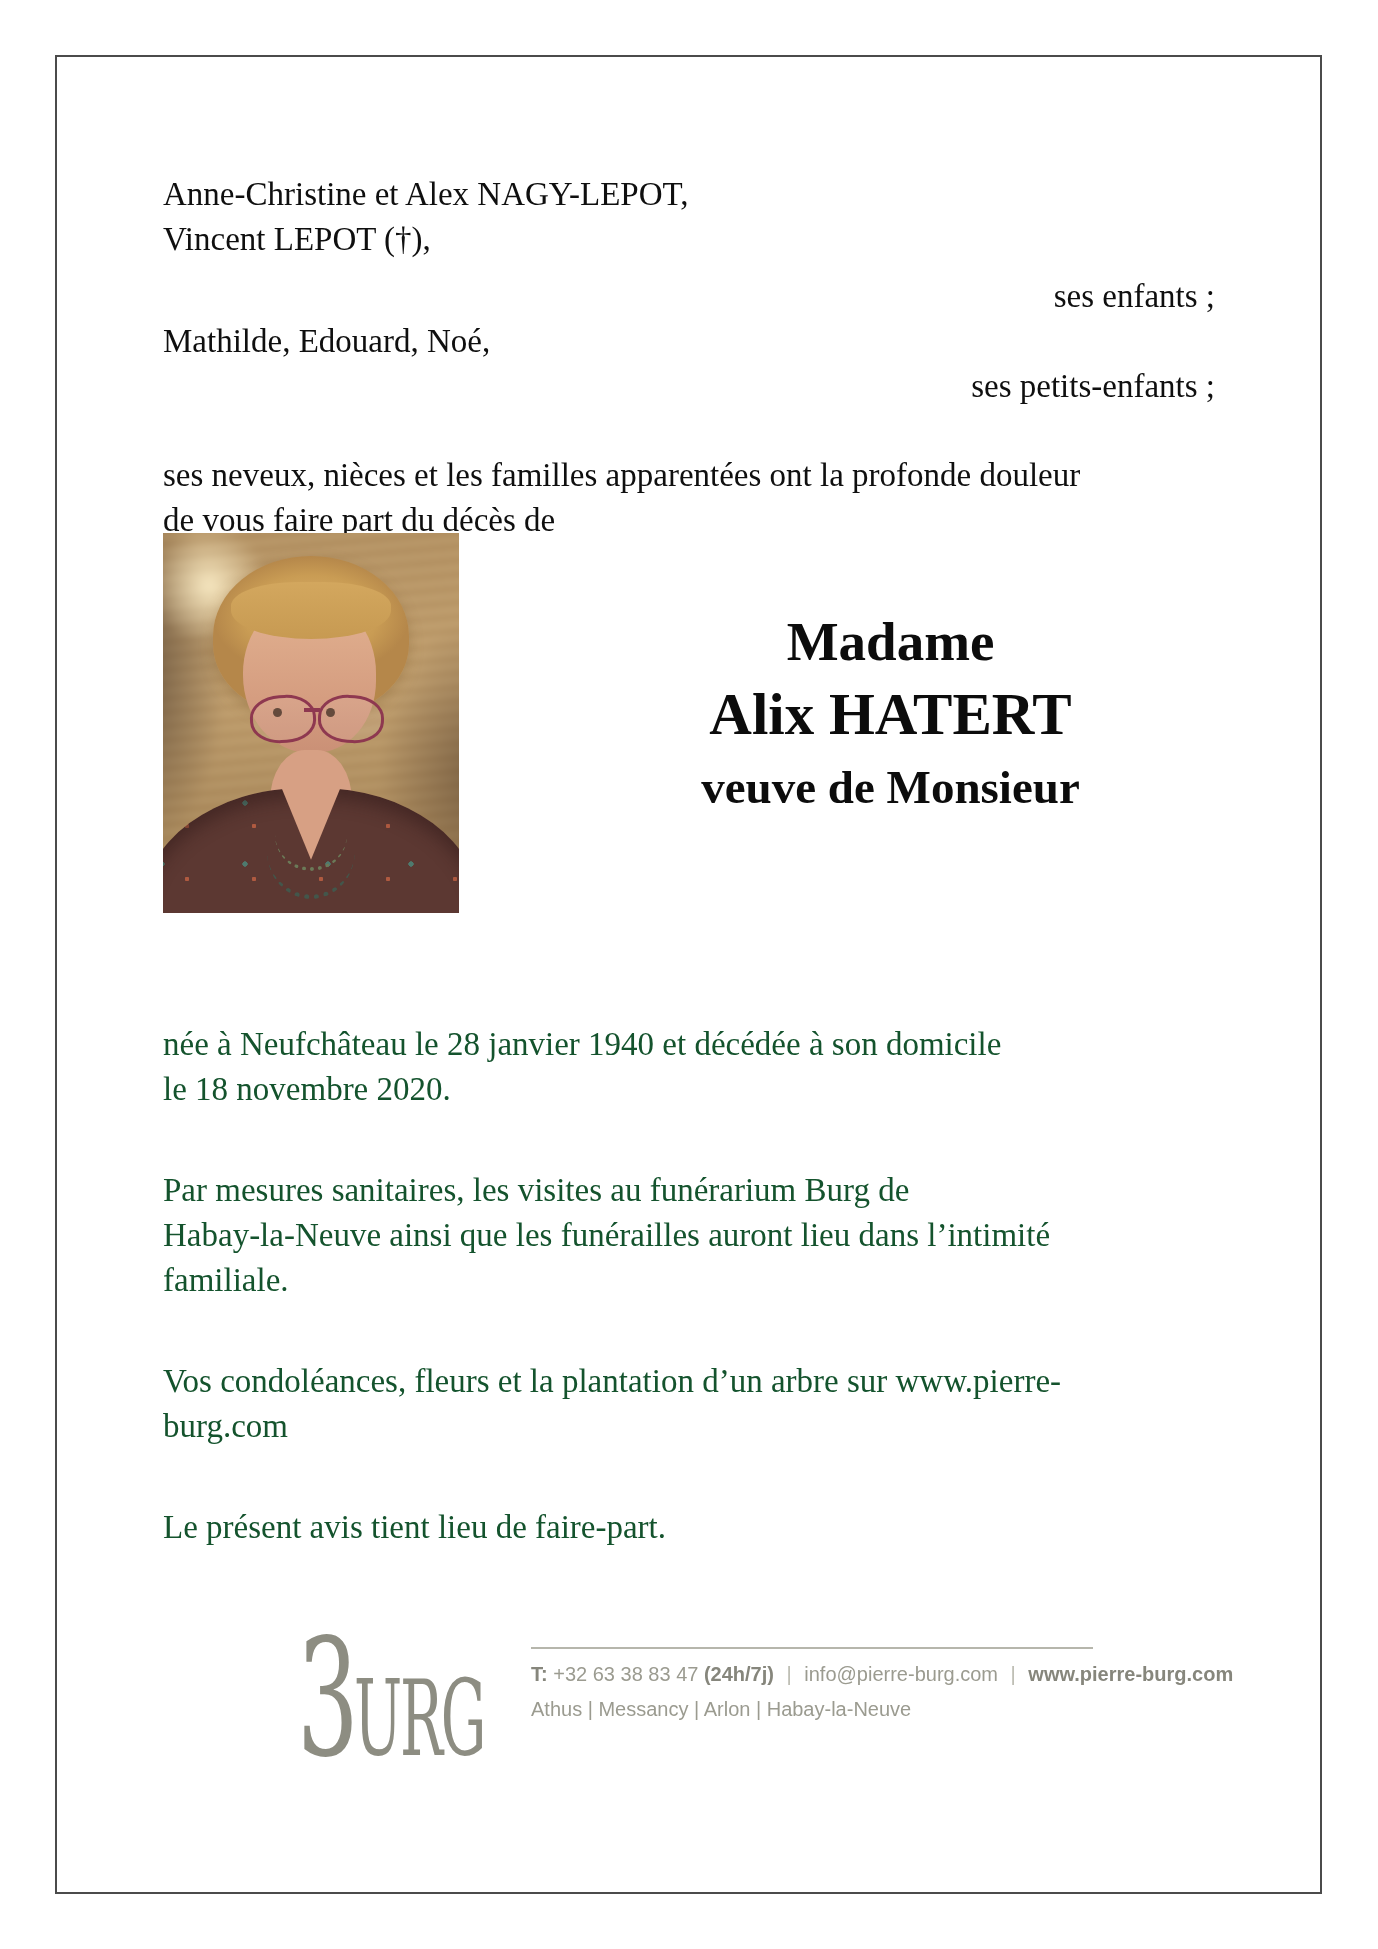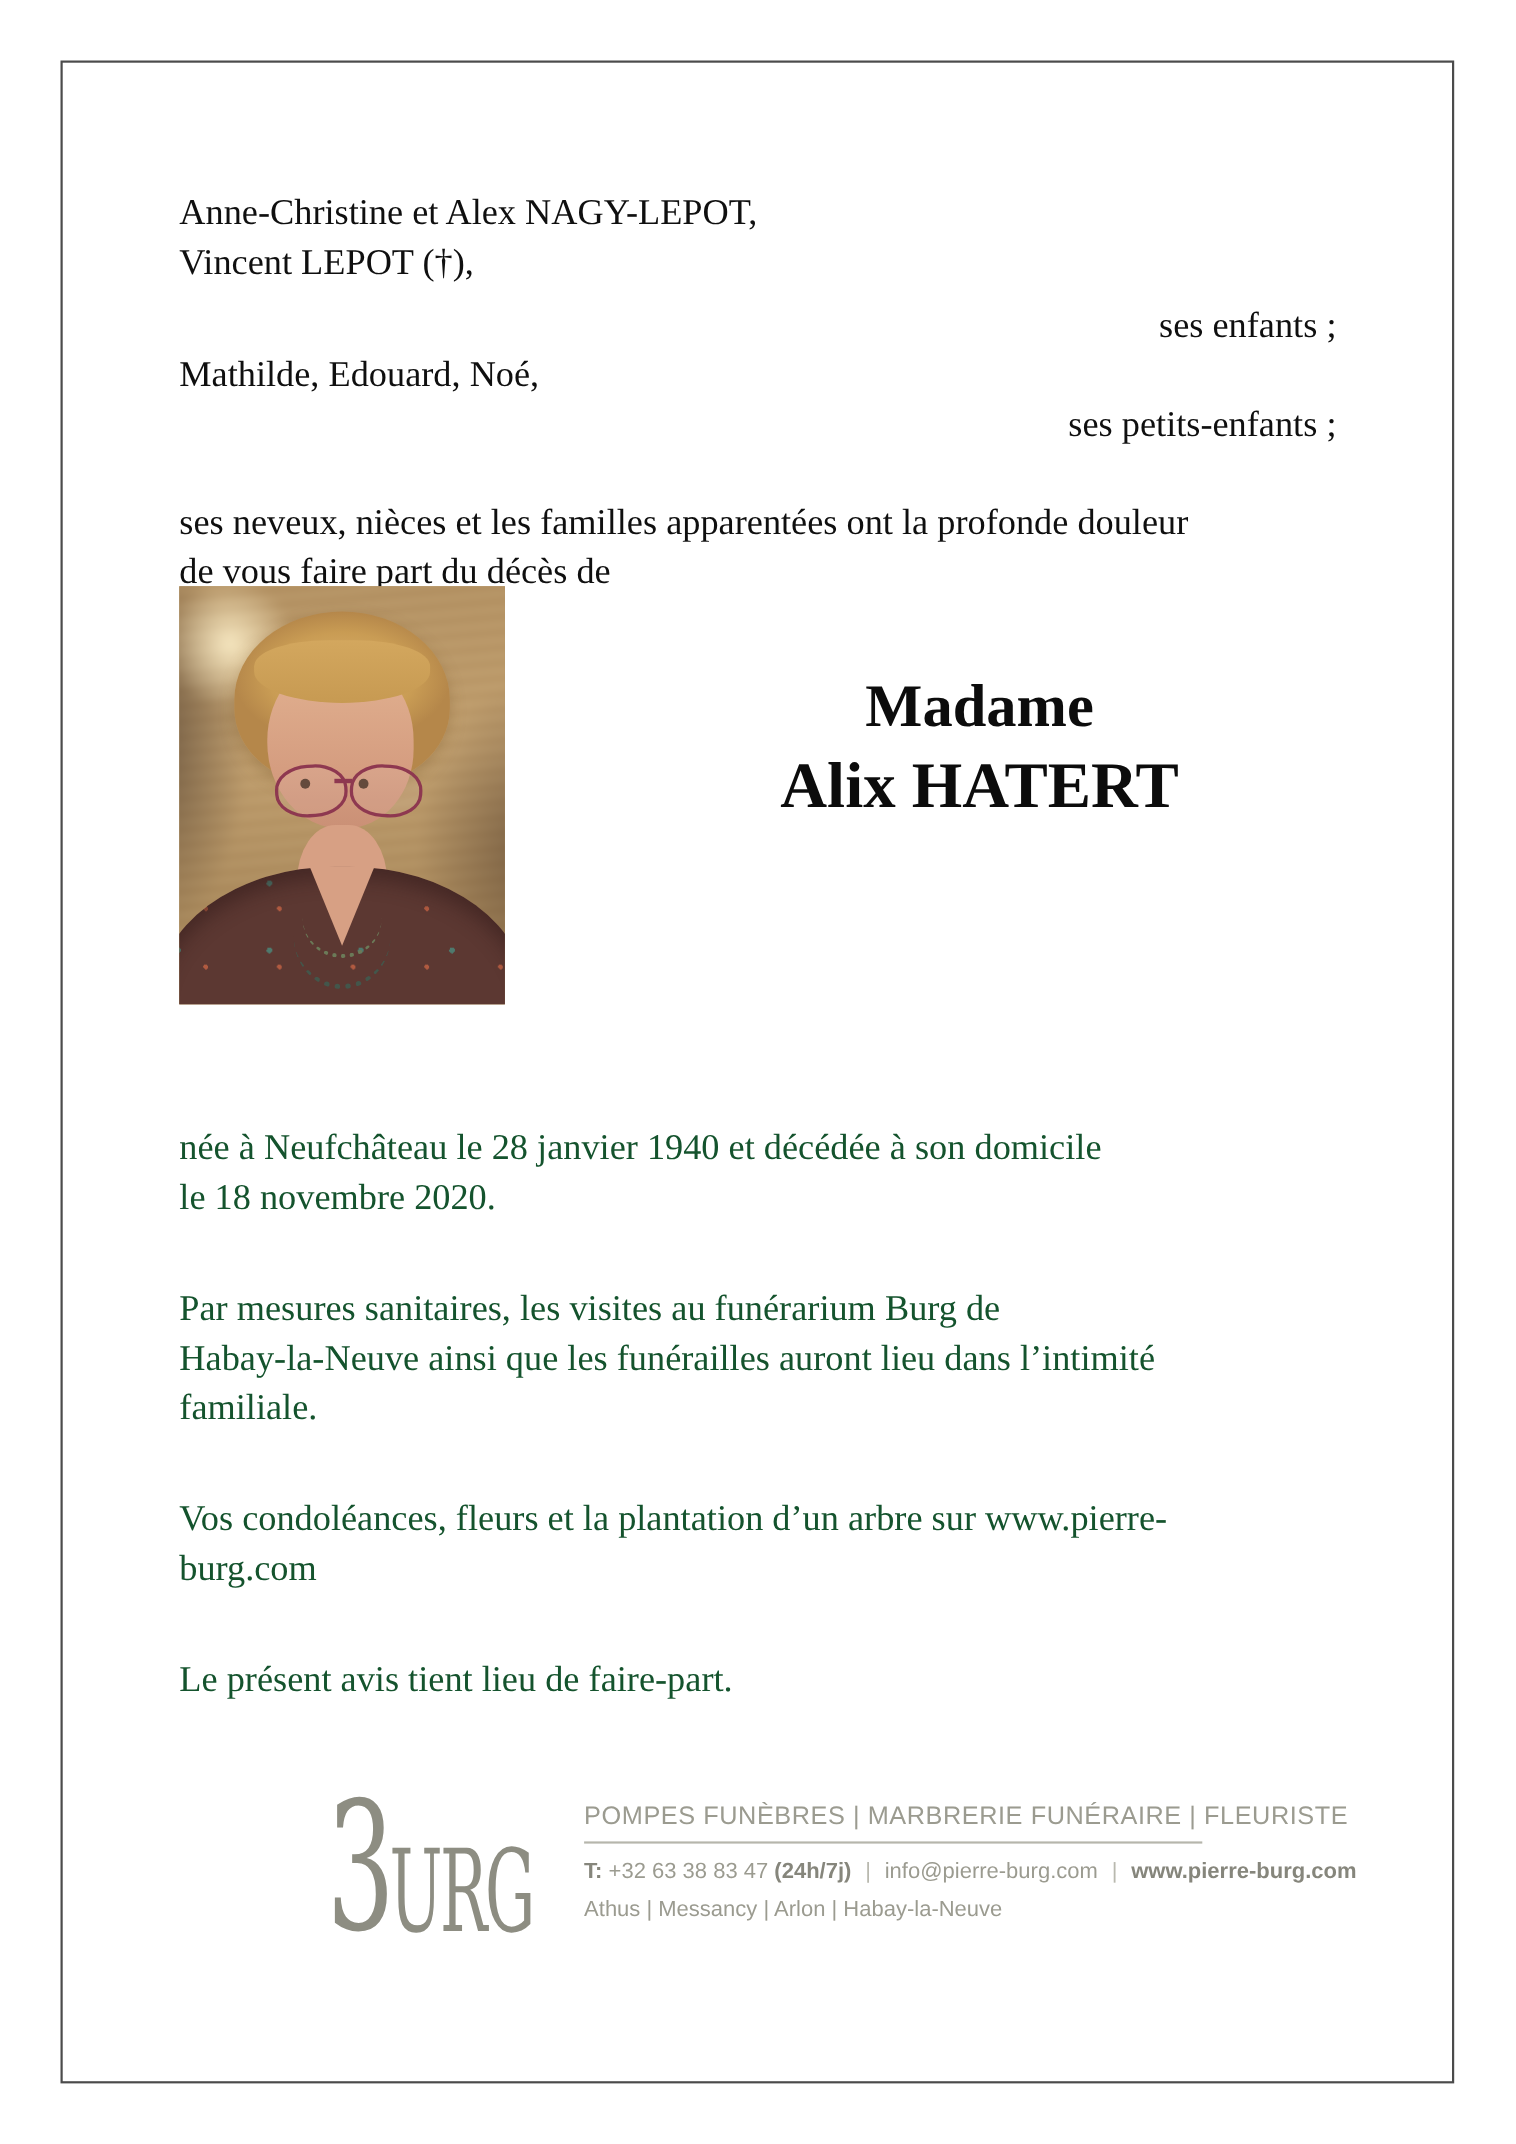--- a/index.html
+++ b/index.html
@@ -120,41 +120,41 @@
     <div class="ph-mouth"></div>
     <div class="ph-neck"></div>
     <div class="ph-blouse"></div>
     <div class="ph-vneck"></div>
     <div class="ph-necklace"></div>
     <div class="ph-necklace2"></div>
   </div>
   <div class="title-col">
     <div class="t1">Madame</div>
     <div class="t2">Alix HATERT</div>
+    <div class="t3">veuve de Monsieur</div>
   </div>
 </div>
 
 <div class="body-flow">
   <p>née à Neufchâteau le 28 janvier 1940 et décédée à son domicile
 le 18 novembre 2020.</p>
   <p>Par mesures sanitaires, les visites au funérarium Burg de
 Habay-la-Neuve ainsi que les funérailles auront lieu dans l’intimité
 familiale.</p>
   <p>Vos condoléances, fleurs et la plantation d’un arbre sur www.pierre-
 burg.com</p>
   <p>Le présent avis tient lieu de faire-part.</p>
 </div>
 
 <div class="logo">
   <span class="logo-b">3</span>
   <span class="logo-rest">URG</span>
 </div>
 
 <div class="footer-info">
-  <div class="services">POMPES FUNÈBRES  |  MARBRERIE FUNÉRAIRE  |  FLEURISTE</div>
   <div class="divider"></div>
   <div class="contact">
     <span class="b">T:</span>
     <span>+32 63 38 83 47</span>
     <span class="b">(24h/7j)</span>
     <span class="sep">|</span>
     <span>info@pierre-burg.com</span>
     <span class="sep">|</span>
     <span class="b">www.pierre-burg.com</span>
   </div>

